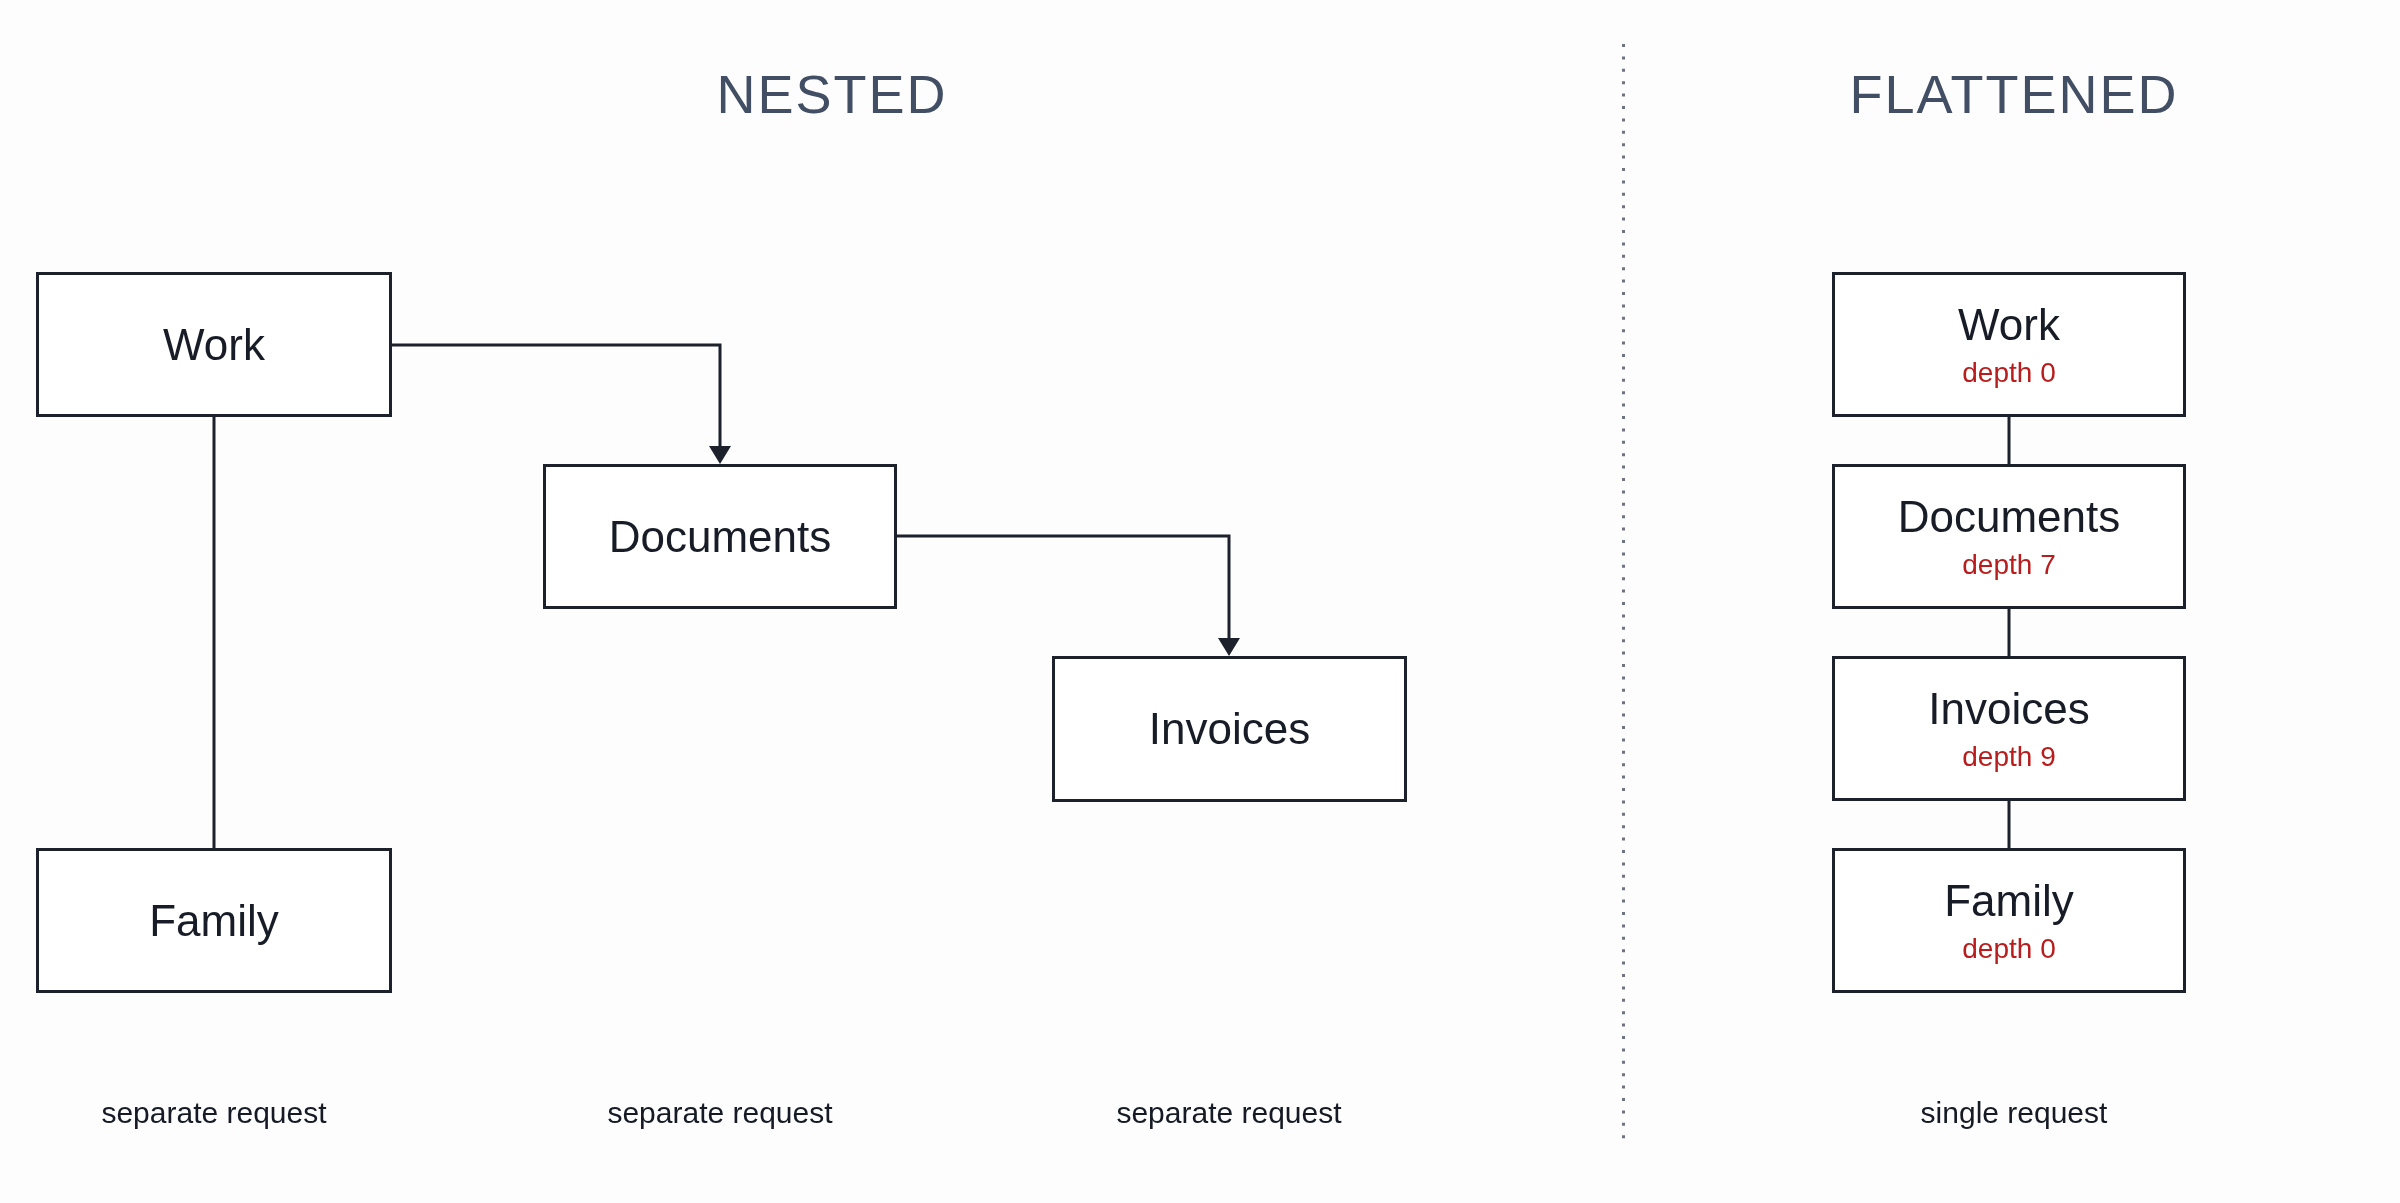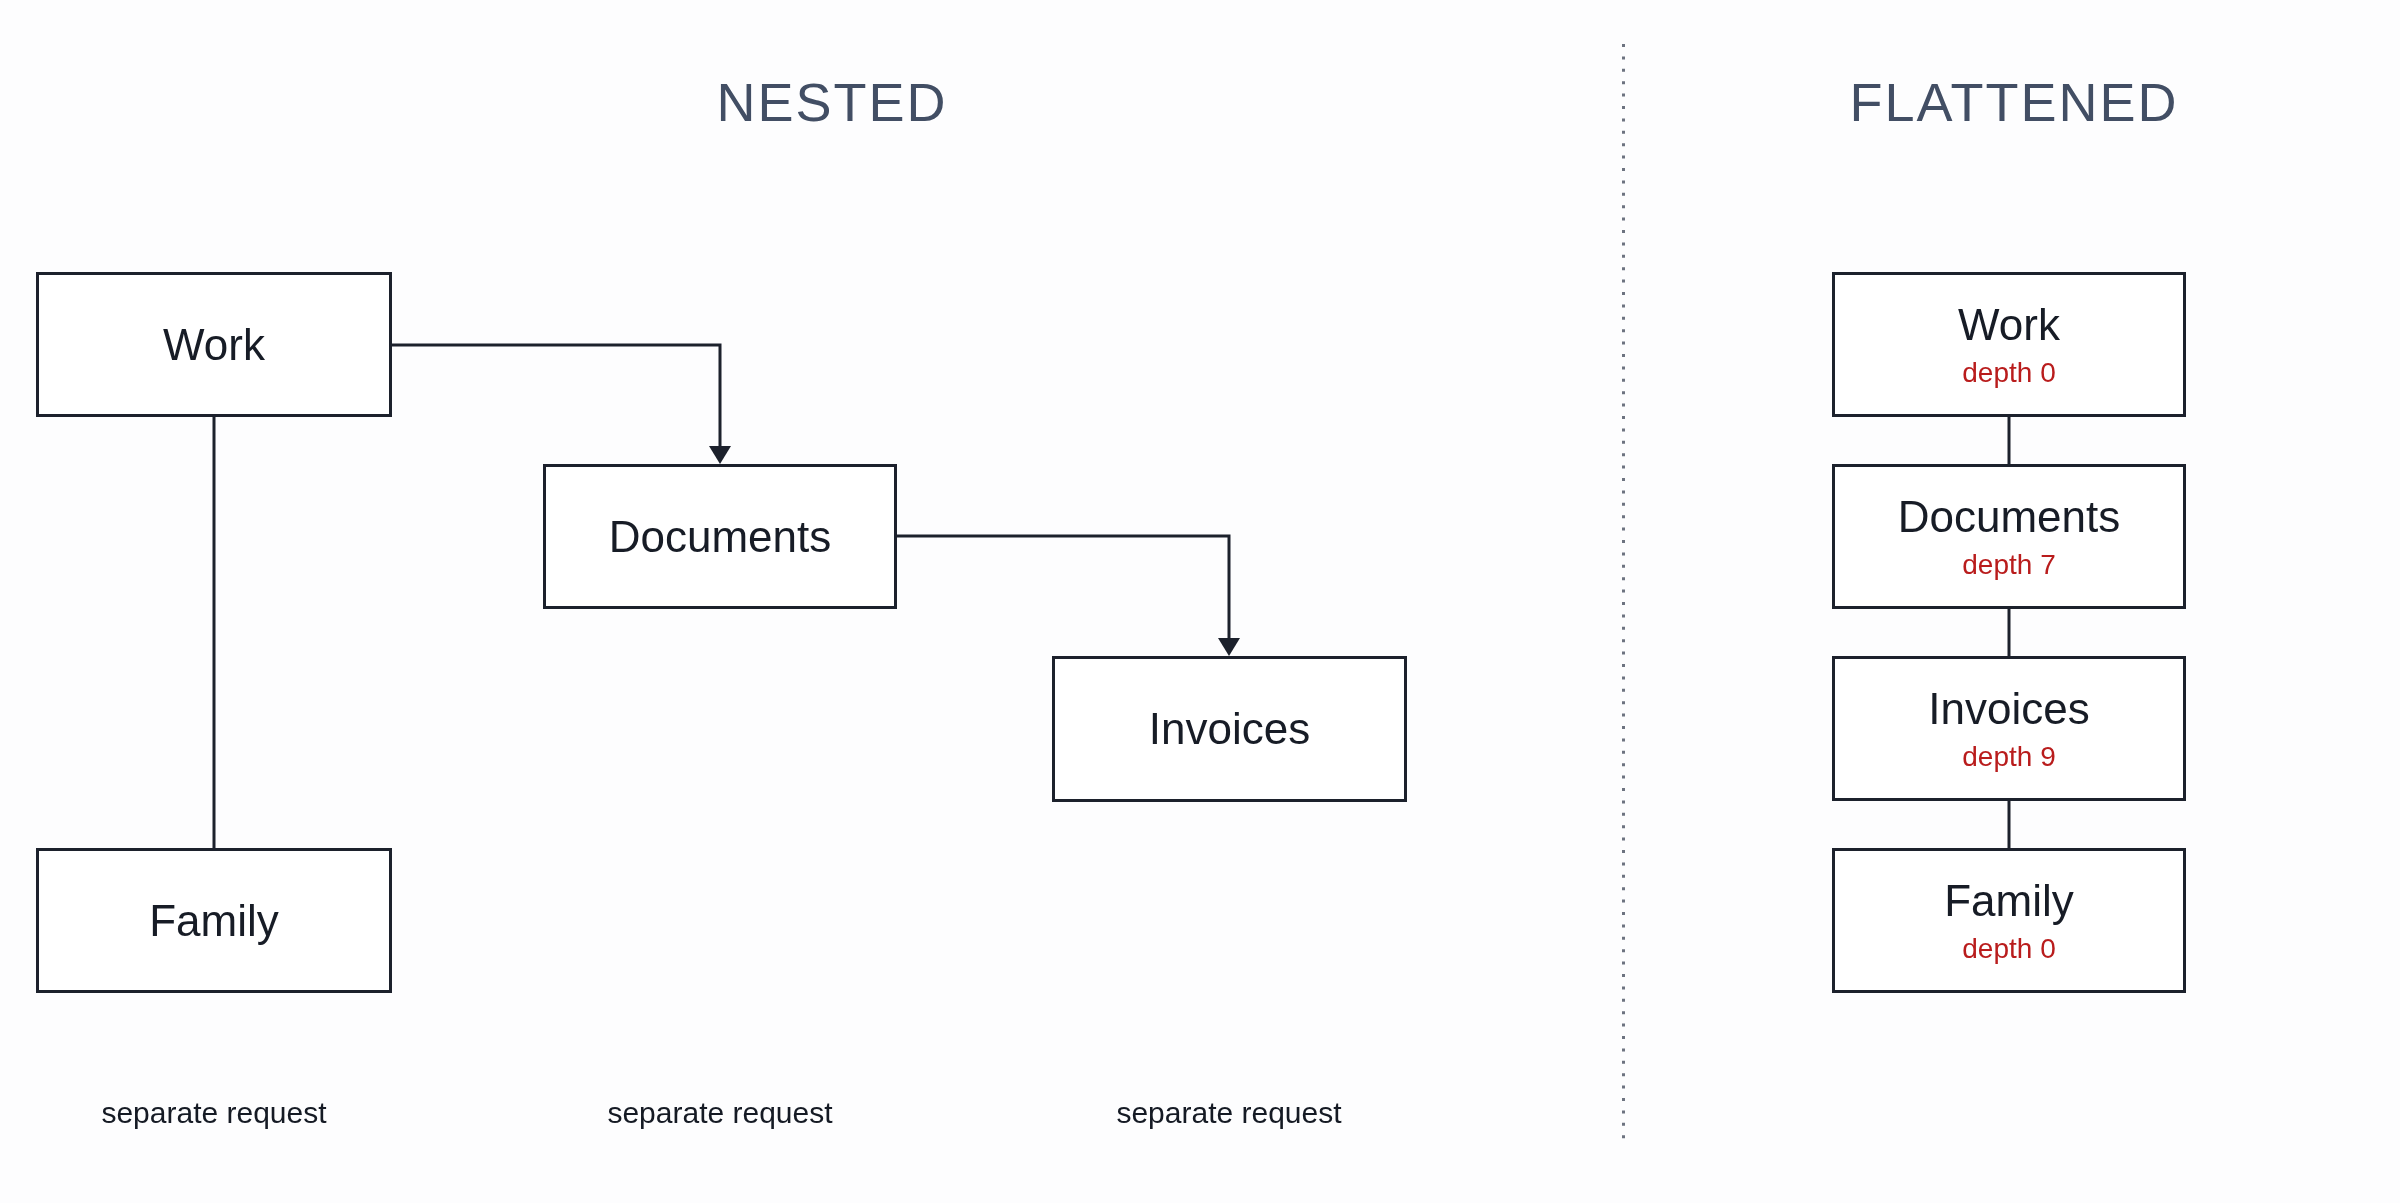--- a/index.html
+++ b/index.html
@@ -10,21 +10,21 @@
   #canvas {
     position: relative;
     width: 2400px;
     height: 1203px;
     background: #fdfdfe;
     overflow: hidden;
     font-family: "Liberation Sans", sans-serif;
   }
   .panel-title {
     position: absolute;
-    top: 72px;
+    top: 64px;
     width: 600px;
     font-size: 54px;
     line-height: 60px;
     letter-spacing: 2px;
     color: #424e64;
     text-align: center;
     font-weight: 400;
   }
   .box {
     position: absolute;
@@ -133,14 +133,15 @@
     <span class="depth-label">depth 9</span>
   </div>
   <div class="box flat" style="left:1832px; top:848px; width:354px; height:145px">
     <span class="node-label">Family</span>
     <span class="depth-label">depth 0</span>
   </div>
 
   <div class="caption" style="left:-36px">separate request</div>
   <div class="caption" style="left:470px">separate request</div>
   <div class="caption" style="left:979px">separate request</div>
+  <div class="caption" style="left:1764px">single request</div>
 
 </div>
 
 </body></html>

